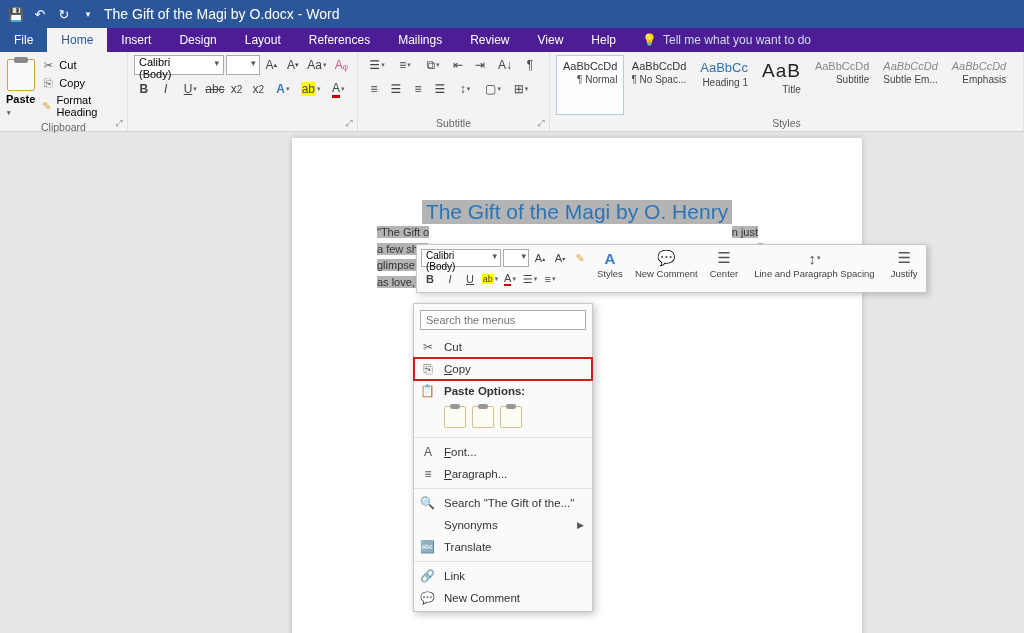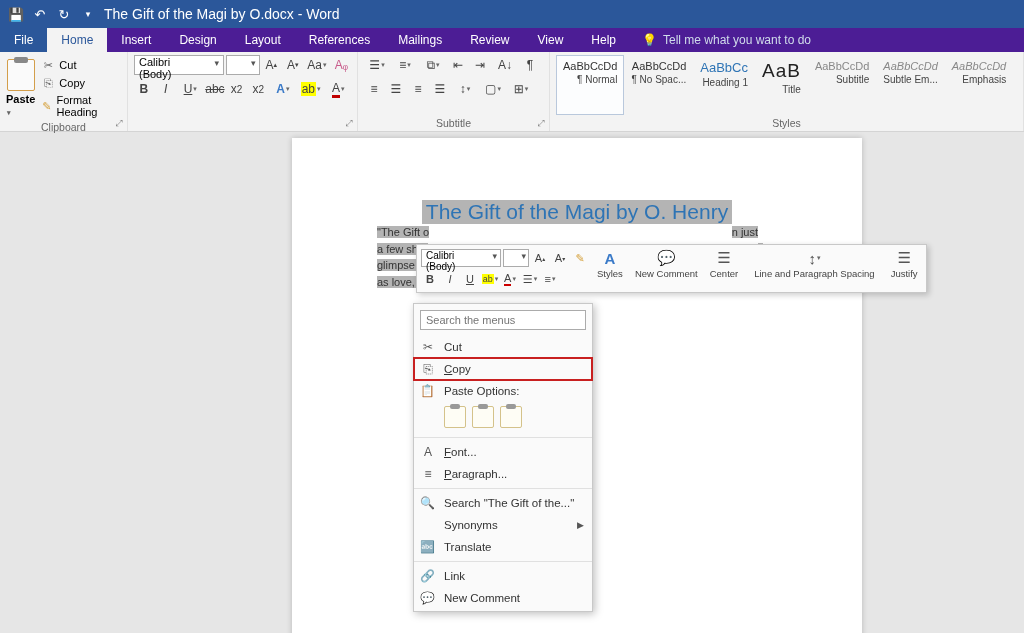--- a/index.html
+++ b/index.html
@@ -333,21 +333,21 @@
   <div class="ctx-item">
     <span class="ctx-icon">✂</span>
     <span class="underline-accent" style="text-decoration:none;">Cut</span>
   </div>
   <div class="ctx-item highlighted">
     <span class="ctx-icon">⎘</span>
     <span><u>C</u>opy</span>
   </div>
   <div class="ctx-item" style="cursor:default;">
     <span class="ctx-icon">📋</span>
-    <span style="font-weight:normal;">Paste Options:</span>
+    <span style="font-weight:bold;">Paste Options:</span>
   </div>
   <div class="ctx-paste-opts">
     <div class="paste-opt"></div>
     <div class="paste-opt"></div>
     <div class="paste-opt"></div>
   </div>
   <div class="ctx-sep"></div>
   <div class="ctx-item">
     <span class="ctx-icon">A</span>
     <span><u>F</u>ont...</span>

